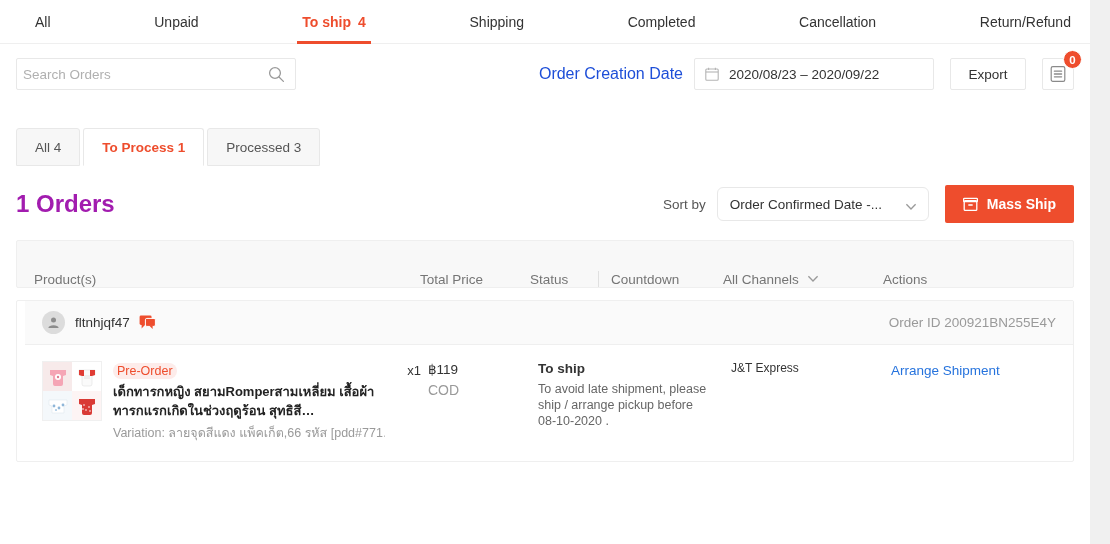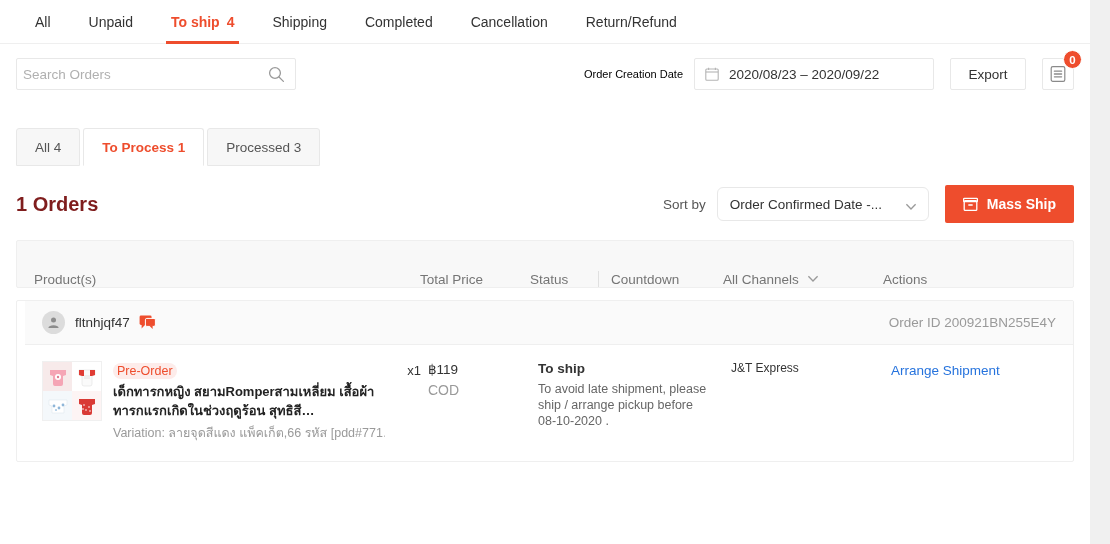--- a/index.html
+++ b/index.html
@@ -21,21 +21,21 @@
     background: #ffffff;
   }
 
   
   .topbar {
     position: relative;
     height: 44px;
     border-bottom: 1px solid #efefef;
     padding-left: 16px;
   }
-  .topbar-inner { display: flex; align-items: center; height: 44px; }
+  .topbar-inner { display: flex; align-items: center; height: 44px; justify-content: space-between; }
   .top-tab {
     position: relative;
     height: 44px;
     display: flex; align-items: center;
     padding: 0 19px;
     font-size: 14px;
     color: #333333;
     white-space: nowrap;
     cursor: pointer;
   }
@@ -71,21 +71,21 @@
     font-family: inherit;
     background: transparent;
   }
   .search-box input::placeholder { color: #b0b0b0; }
   .search-icon { position: absolute; right: 10px; top: 7px; }
 
   .filter-right {
     margin-left: auto;
     display: flex; align-items: center;
   }
-  .ocd-label { font-size: 11px; color: #000000; margin-right: 11px; }
+  .ocd-label { font-size: 16px; color: #1d4ed8; margin-right: 11px; }
   .date-box {
     width: 240px; height: 32px;
     border: 1px solid #e8e8e8;
     border-radius: 2px;
     display: flex; align-items: center;
     padding: 0 10px;
     font-size: 13.5px;
     color: #333;
     cursor: pointer;
   }
@@ -153,21 +153,21 @@
     position: relative; z-index: 2;
   }
 
   
   .orders-head {
     padding: 0 16px;
     margin-top: 18px;
     height: 40px;
     display: flex; align-items: center;
   }
-  .orders-count { font-size: 20px; font-weight: bold; color: #7f1d1d; }
+  .orders-count { font-size: 24px; font-weight: bold; color: #a21caf; }
   .orders-right { margin-left: auto; display: flex; align-items: center; }
   .sortby-label { font-size: 13.5px; color: #555; margin-right: 11px; }
   .sort-select {
     position: relative;
     width: 212px; height: 34px;
     border: 1px solid #e8e8e8;
     border-radius: 6px;
     display: flex; align-items: center;
     padding: 0 30px 0 12px;
     font-size: 13.5px; color: #333;

